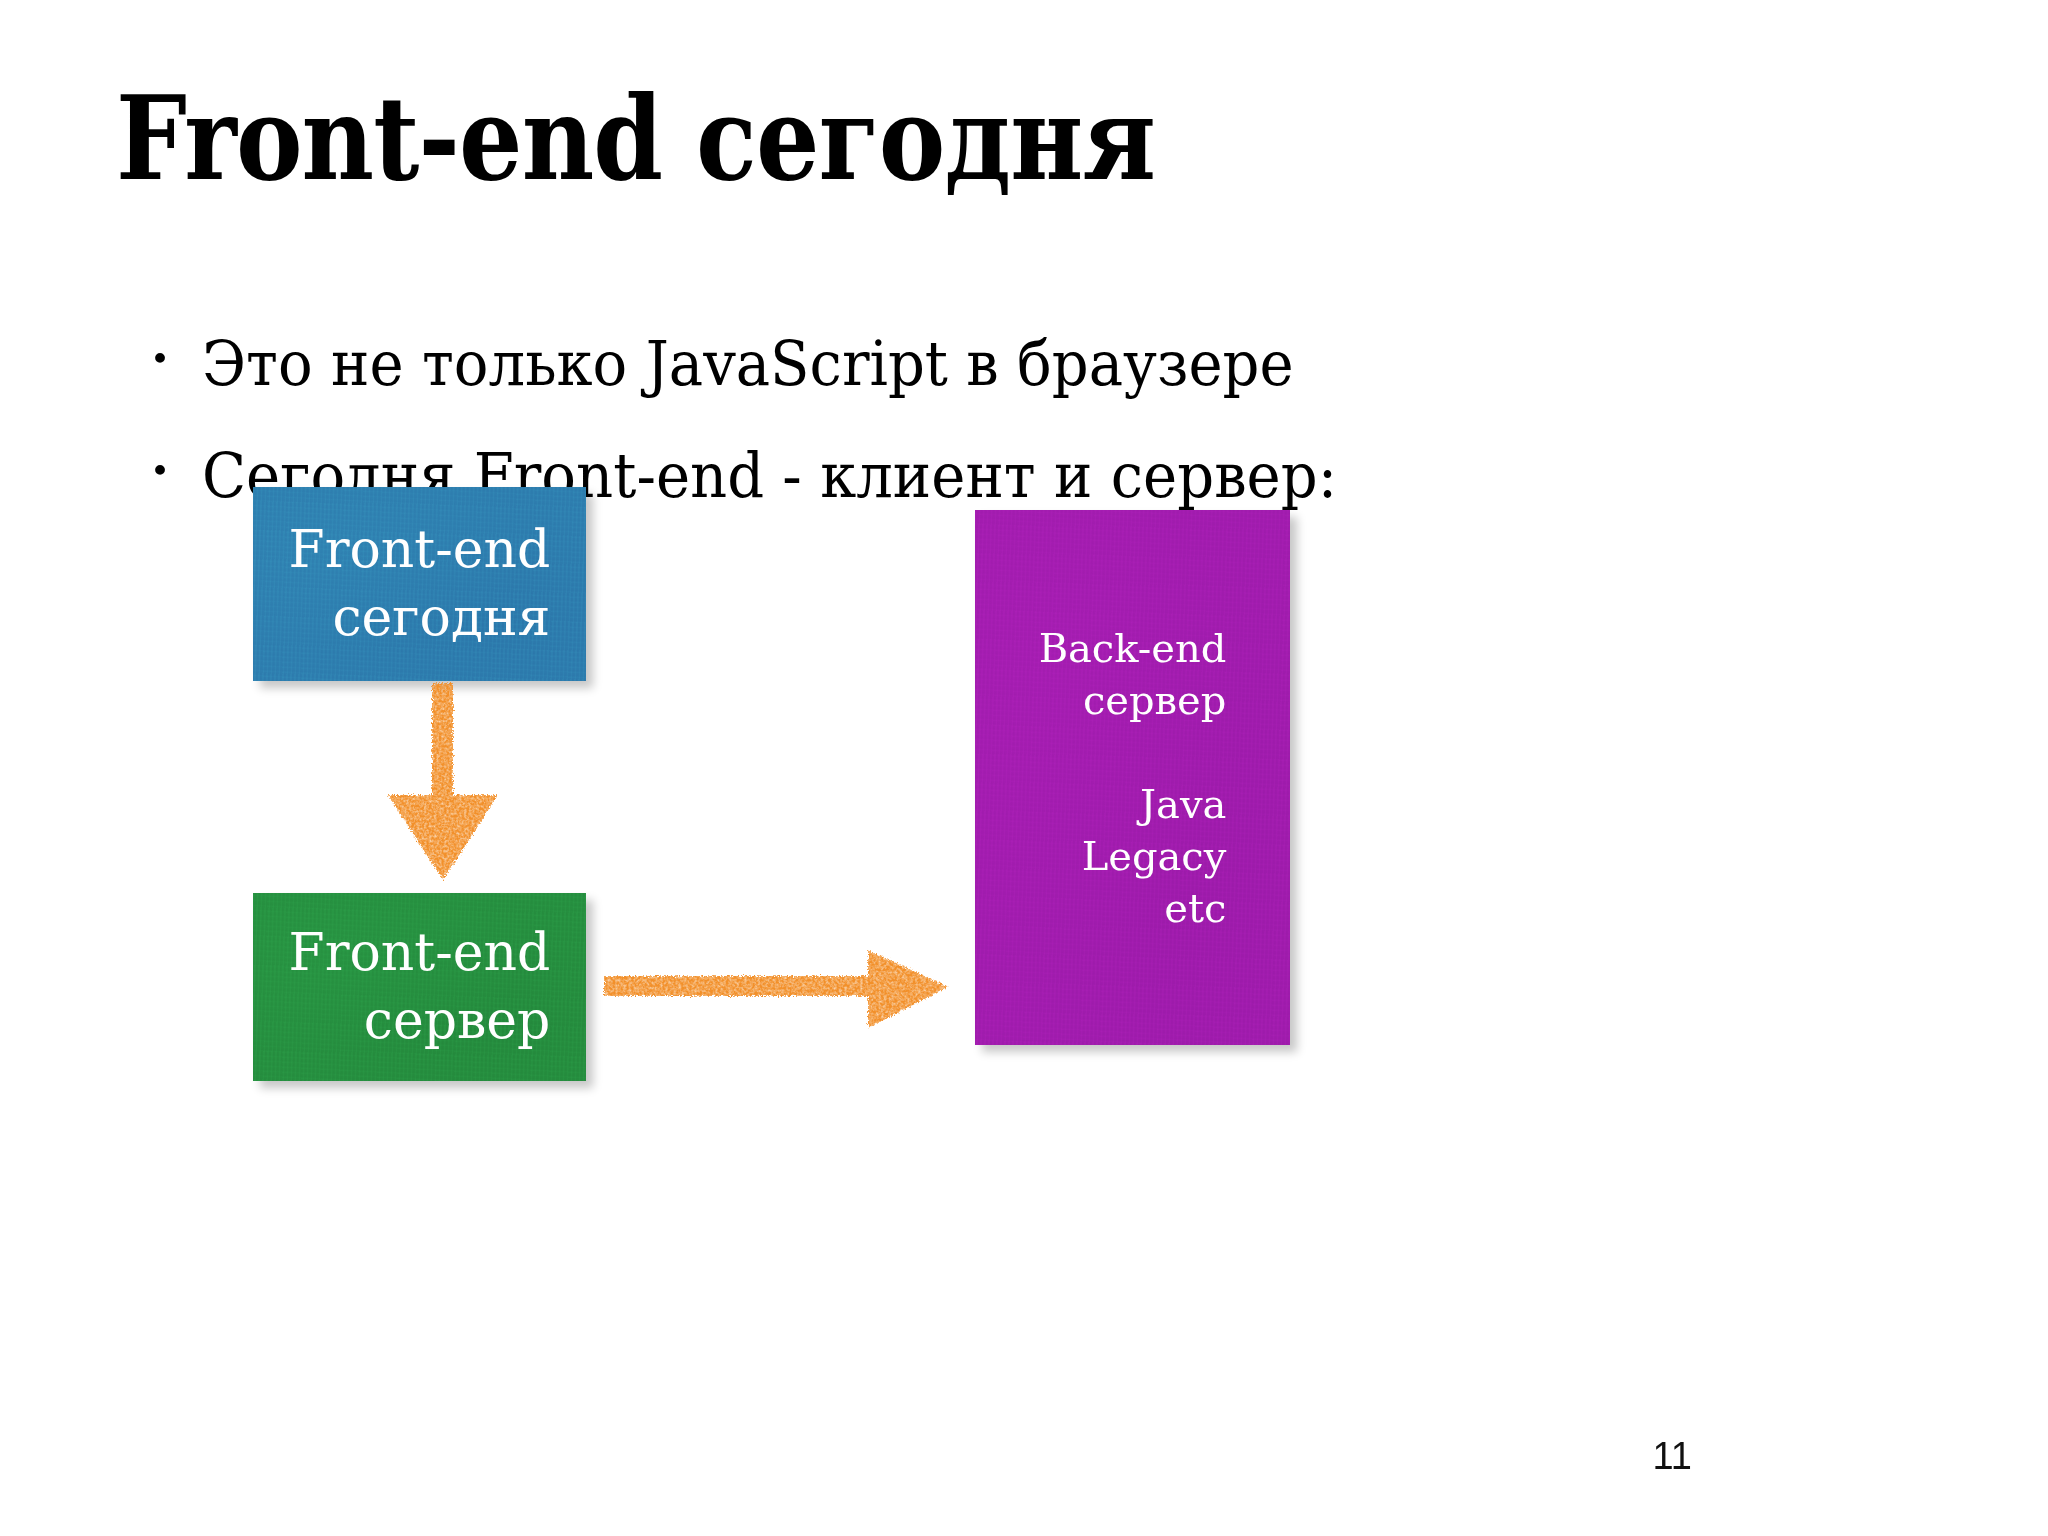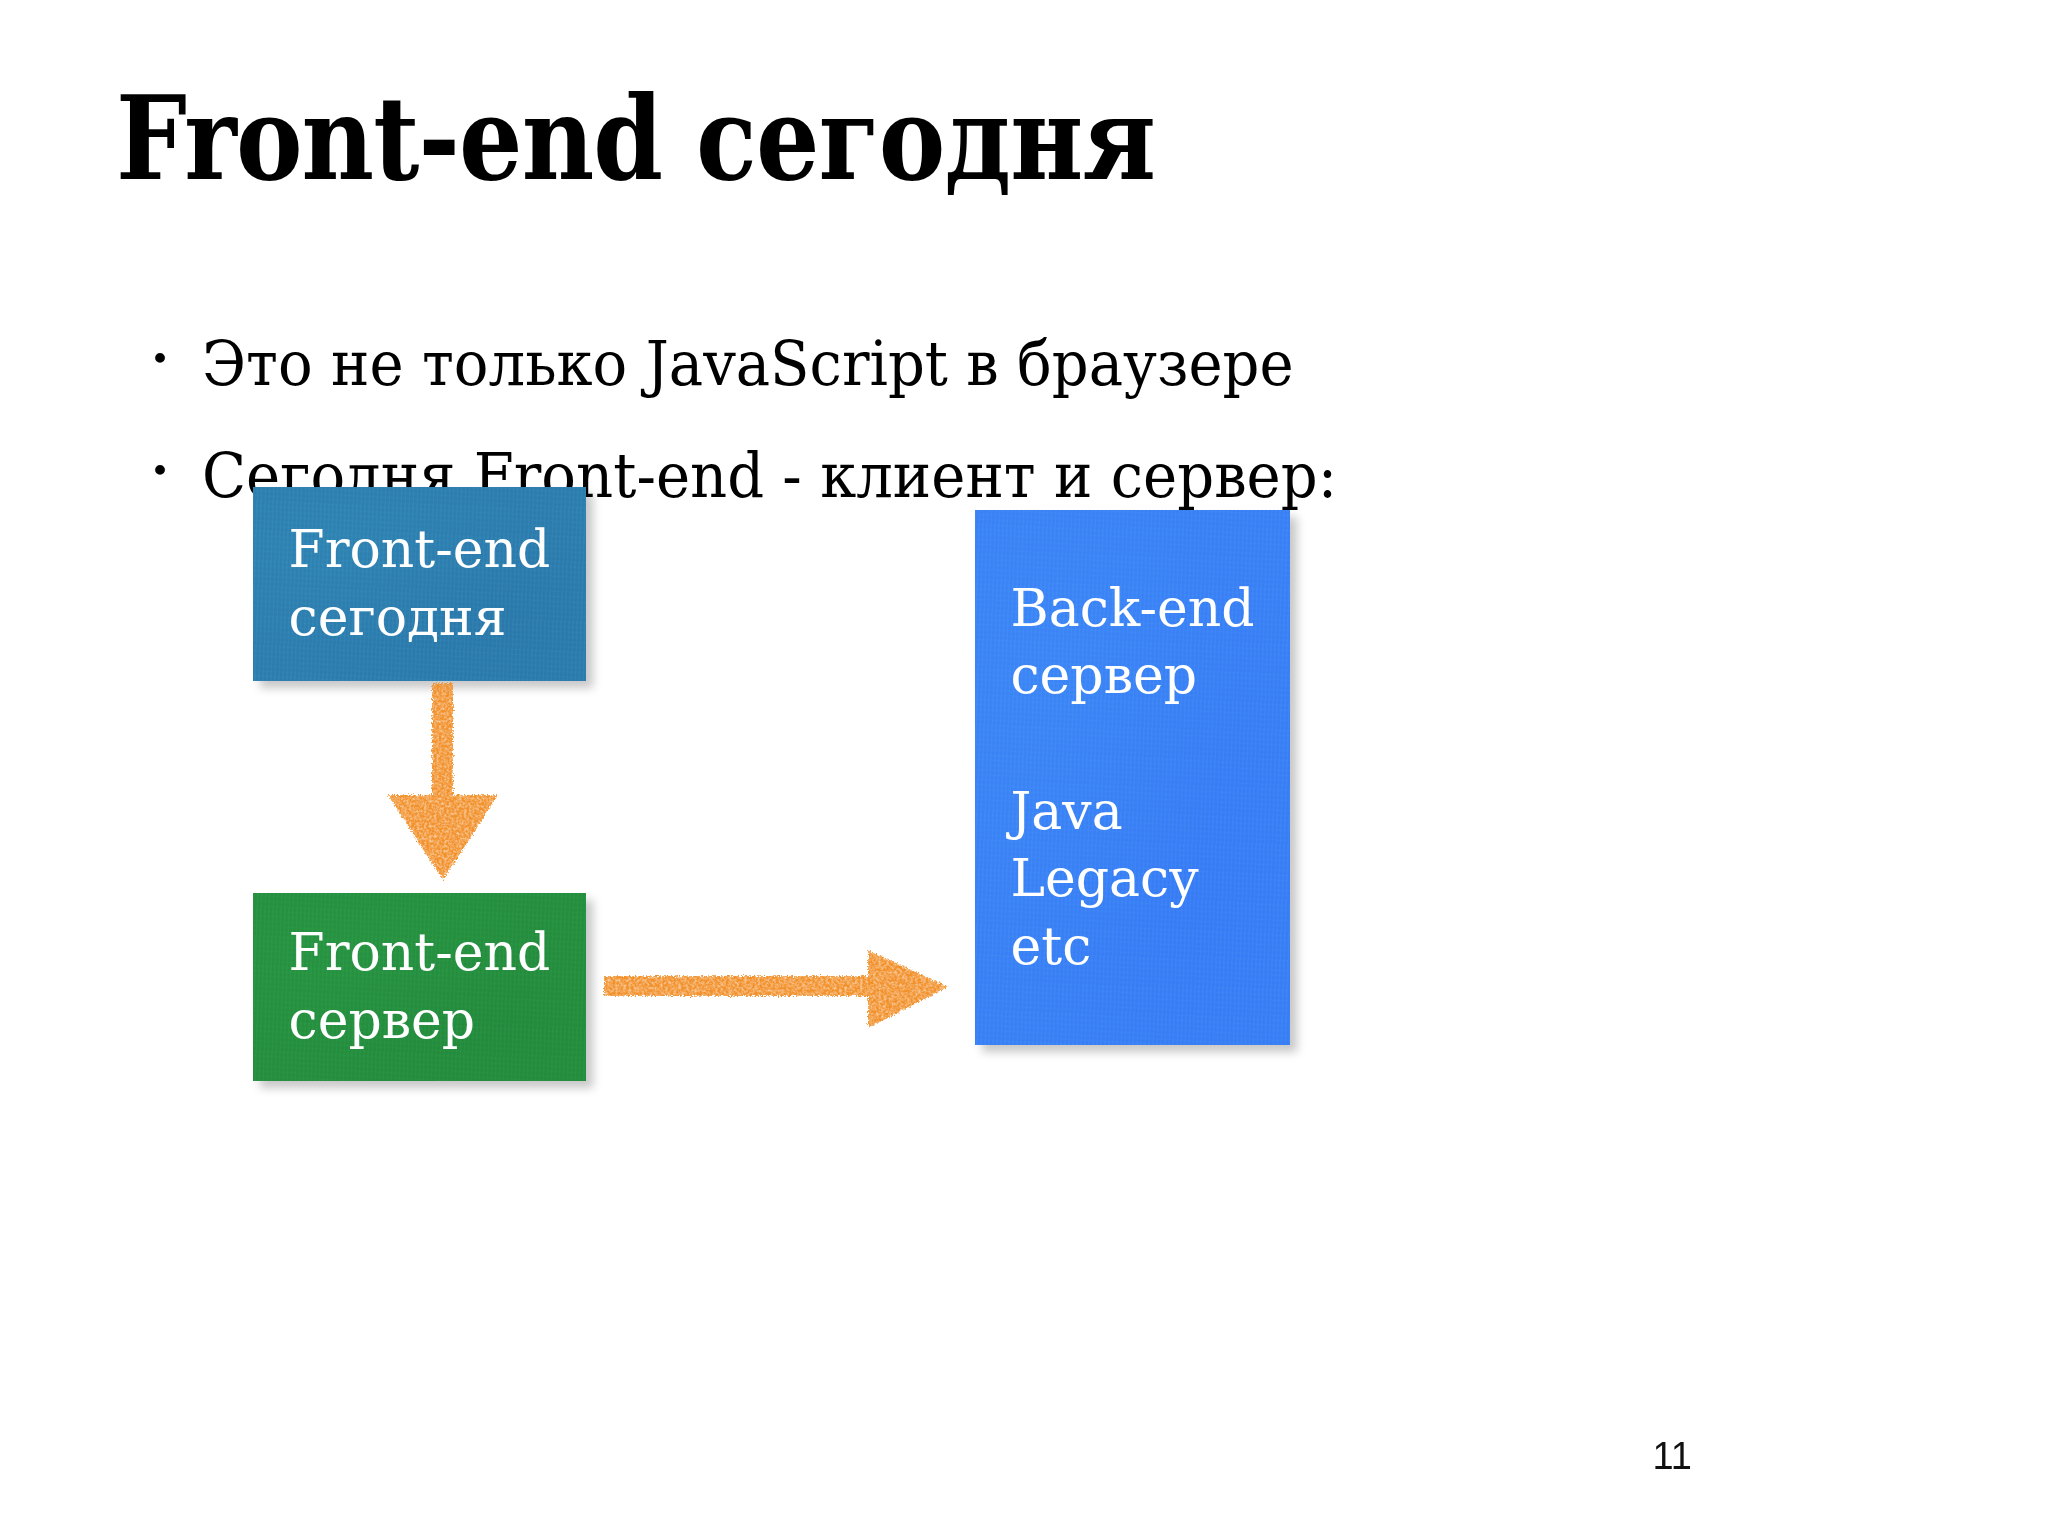--- a/index.html
+++ b/index.html
@@ -69,21 +69,21 @@
   .dia-box {
     position: absolute;
     box-sizing: border-box;
     display: flex;
     flex-direction: column;
     align-items: center;
     justify-content: center;
     color: #ffffff;
     font-family: "DejaVu Serif", serif;
     font-weight: 400;
-    text-align: left;
+    text-align: right;
     box-shadow: 7px 7px 9px rgba(0,0,0,0.22);
   }
   .dia-box .paper-grain {
     position: absolute;
     inset: 0;
     pointer-events: none;
     opacity: 0.38;
     background-image:
       repeating-linear-gradient(92deg, rgba(255,255,255,0.10) 0px, rgba(255,255,255,0.10) 1px, rgba(0,0,0,0.05) 2px, rgba(0,0,0,0.00) 4px),
       repeating-linear-gradient(3deg, rgba(255,255,255,0.08) 0px, rgba(0,0,0,0.05) 2px, rgba(255,255,255,0.00) 5px),
@@ -108,22 +108,22 @@
   #box-fe-server {
     left: 253px;  top: 893px;
     width: 333px; height: 188px;
     background-color: #269040;
     font-size: 52px;
     line-height: 1.30;
   }
   #box-backend {
     left: 975px;  top: 510px;
     width: 315px; height: 535px;
-    background-color: #3b82f6;
-    font-size: 52px;
+    background-color: #a21caf;
+    font-size: 40px;
     line-height: 1.30;
   }
 
   
   .arrow-svg {
     position: absolute;
     overflow: visible;
   }
   #arrow-down-svg { left: 352px; top: 683px;  width: 180px; height: 215px; }
   #arrow-right-svg{ left: 600px; top: 940px;  width: 360px; height: 120px; }

